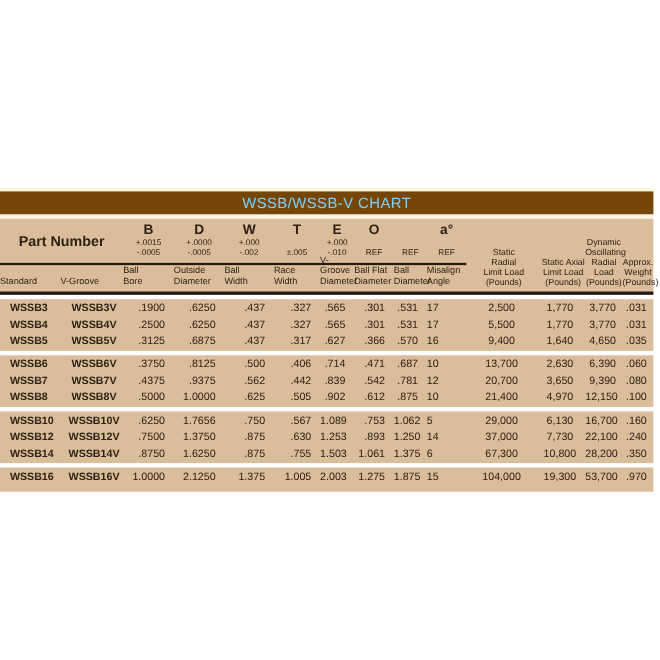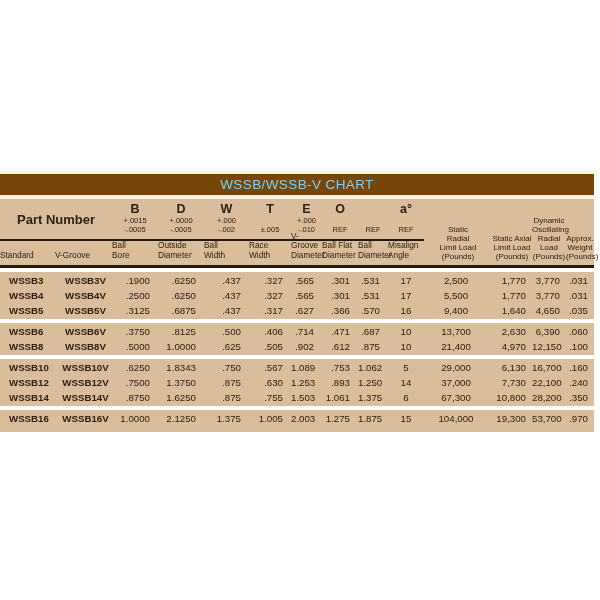--- a/index.html
+++ b/index.html
@@ -39,23 +39,23 @@
 
   .body{margin-top:4px;}
   .group{background:var(--panel);padding:1px 0;margin-bottom:4px;}
   .group:last-child{padding-bottom:6px;margin-bottom:0;}
   .row{display:grid;grid-template-columns:var(--cols);height:15px;align-items:center;
        font-size:9.7px;}
   .cell{overflow:visible;white-space:nowrap;}
   .c1{font-weight:bold;text-align:left;padding-left:9px;}
   .c2{font-weight:bold;text-align:center;padding-left:4px;}
   .c3,.c4,.c5,.c6,.c7,.c8,.c9{text-align:right;padding-right:8px;}
-  .c10{text-align:center;}
+  .c10{}
   .c11{text-align:center;padding-right:4px;}
-  .c12{text-align:right;padding-right:6px;}
+  .c12{text-align:center;padding-right:6px;}
   .c13{text-align:right;padding-right:6px;}
   .c14{text-align:right;padding-right:6px;}
 </style>
 </head>
 <body>
 
 <div class="page">
   <div class="chart">
     <div class="cream-top"></div>
     <div class="titlebar">
@@ -207,20 +207,36 @@
             <div class="cell c7">.714</div>
             <div class="cell c8">.471</div>
             <div class="cell c9">.687</div>
             <div class="cell c10">10</div>
             <div class="cell c11">13,700</div>
             <div class="cell c12">2,630</div>
             <div class="cell c13">6,390</div>
             <div class="cell c14">.060</div>
           </div>
           <div class="row">
+            <div class="cell c1">WSSB7</div>
+            <div class="cell c2">WSSB7V</div>
+            <div class="cell c3">.4375</div>
+            <div class="cell c4">.9375</div>
+            <div class="cell c5">.562</div>
+            <div class="cell c6">.442</div>
+            <div class="cell c7">.839</div>
+            <div class="cell c8">.542</div>
+            <div class="cell c9">.781</div>
+            <div class="cell c10">12</div>
+            <div class="cell c11">20,700</div>
+            <div class="cell c12">3,650</div>
+            <div class="cell c13">9,390</div>
+            <div class="cell c14">.080</div>
+          </div>
+          <div class="row">
             <div class="cell c1">WSSB8</div>
             <div class="cell c2">WSSB8V</div>
             <div class="cell c3">.5000</div>
             <div class="cell c4">1.0000</div>
             <div class="cell c5">.625</div>
             <div class="cell c6">.505</div>
             <div class="cell c7">.902</div>
             <div class="cell c8">.612</div>
             <div class="cell c9">.875</div>
             <div class="cell c10">10</div>
@@ -228,21 +244,21 @@
             <div class="cell c12">4,970</div>
             <div class="cell c13">12,150</div>
             <div class="cell c14">.100</div>
           </div>
         </div>
         <div class="group">
           <div class="row">
             <div class="cell c1">WSSB10</div>
             <div class="cell c2">WSSB10V</div>
             <div class="cell c3">.6250</div>
-            <div class="cell c4">1.8343</div>
+            <div class="cell c4">1.7656</div>
             <div class="cell c5">.750</div>
             <div class="cell c6">.567</div>
             <div class="cell c7">1.089</div>
             <div class="cell c8">.753</div>
             <div class="cell c9">1.062</div>
             <div class="cell c10">5</div>
             <div class="cell c11">29,000</div>
             <div class="cell c12">6,130</div>
             <div class="cell c13">16,700</div>
             <div class="cell c14">.160</div>

